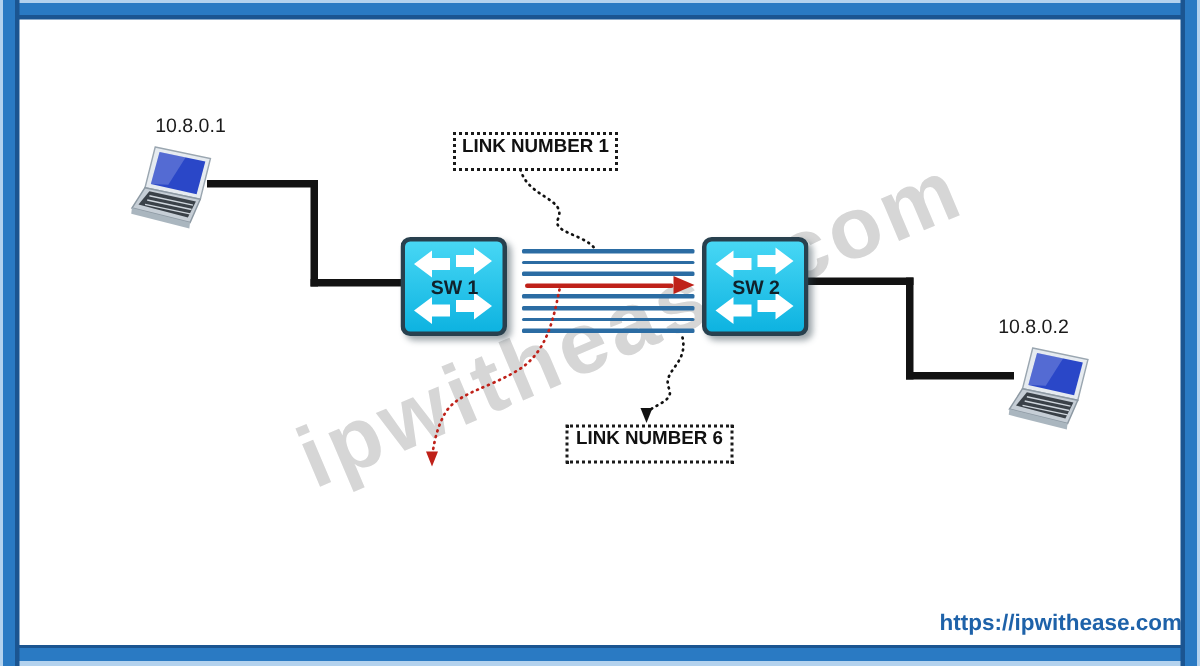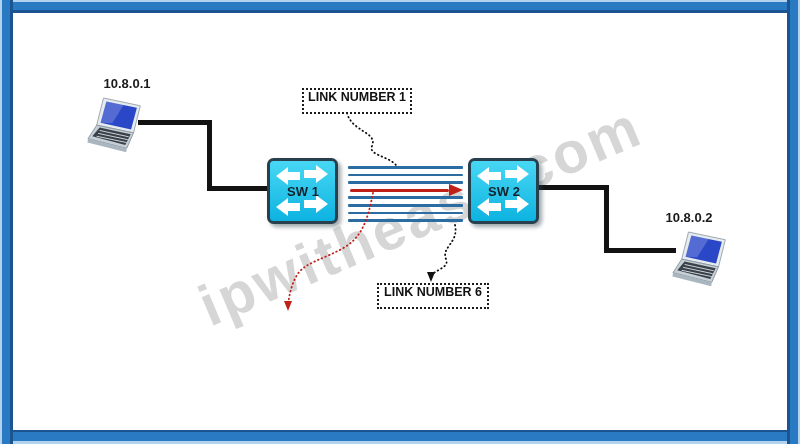--- a/index.html
+++ b/index.html
@@ -25,21 +25,21 @@
     font-size:58px;font-weight:bold;letter-spacing:3px;color:#d6d6d6;
     white-space:nowrap;pointer-events:none;user-select:none;
   }
   
   .cable{position:absolute;background:#121212;z-index:2;}
   
   .host{position:absolute;z-index:2;width:62px;height:66px;}
   .host svg{width:100%;height:100%;}
   .host-label{
     position:absolute;z-index:4;text-align:center;
-    font-size:13px;font-weight:bold;color:#1a1a1a;
+    font-size:13px;font-weight:normal;color:#1a1a1a;
   }
   .switch{position:absolute;z-index:2;width:71px;height:66px;}
   .switch svg{width:100%;height:100%;filter:drop-shadow(3px 3px 2px rgba(40,60,70,0.45));}
   
   .link-bundle{position:absolute;z-index:2;}
   .link-line{position:absolute;left:1px;right:1px;height:2.6px;background:#2b6ca3;border-radius:1px;}
   .link-line.active{background:#bf2119;height:3.6px;left:3px;right:15px;border-radius:2px;}
   .link-line.active::after{
     content:"";position:absolute;right:-14px;top:50%;margin-top:-6.5px;
     border-left:14px solid #bf2119;border-top:6.5px solid transparent;border-bottom:6.5px solid transparent;
@@ -167,18 +167,19 @@
   </svg>
 
   <div class="callout" style="left:302px;top:88px;width:106px;height:22px">
     <span>LINK NUMBER 1</span>
   </div>
   <div class="callout" style="left:377px;top:283px;width:108px;height:22px">
     <span>LINK NUMBER 6</span>
   </div>
 
 
+  <div class="footer-url">https://ipwithease.com</div>
 
   <div class="bar bar-top"></div>
   <div class="bar bar-bottom"></div>
   <div class="bar bar-left"></div>
   <div class="bar bar-right"></div>
 </div>
 
 </body></html>

